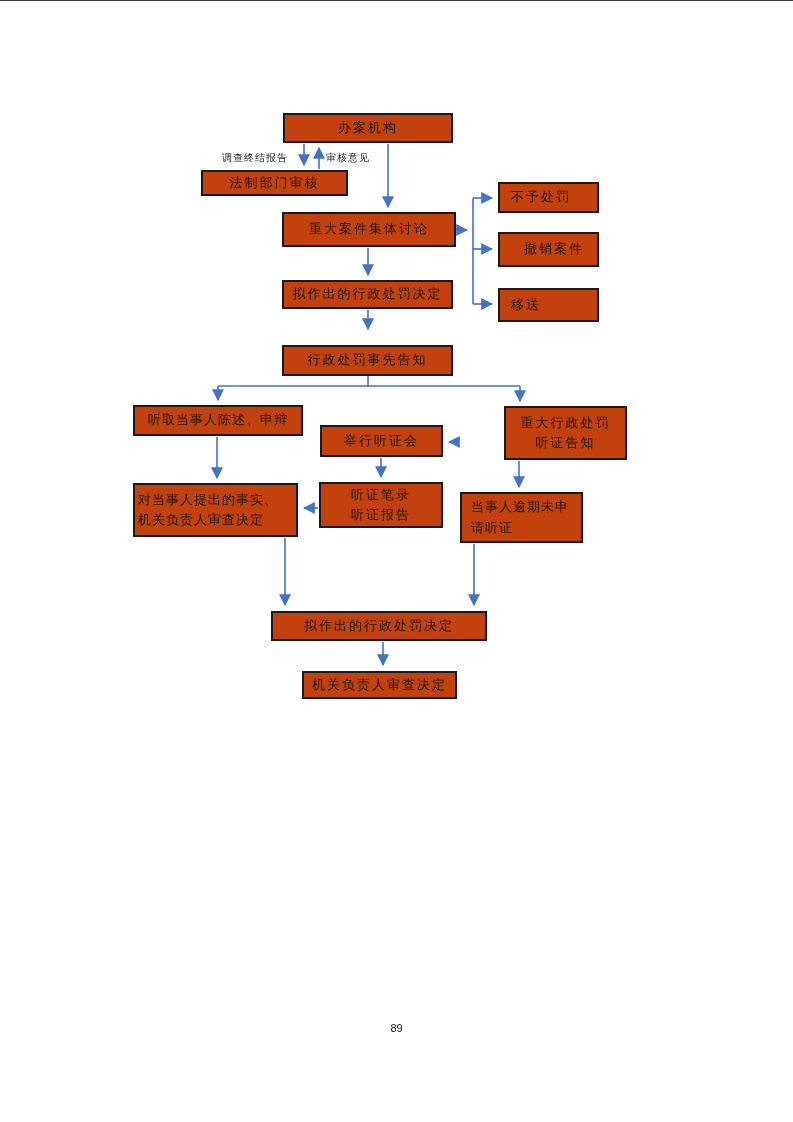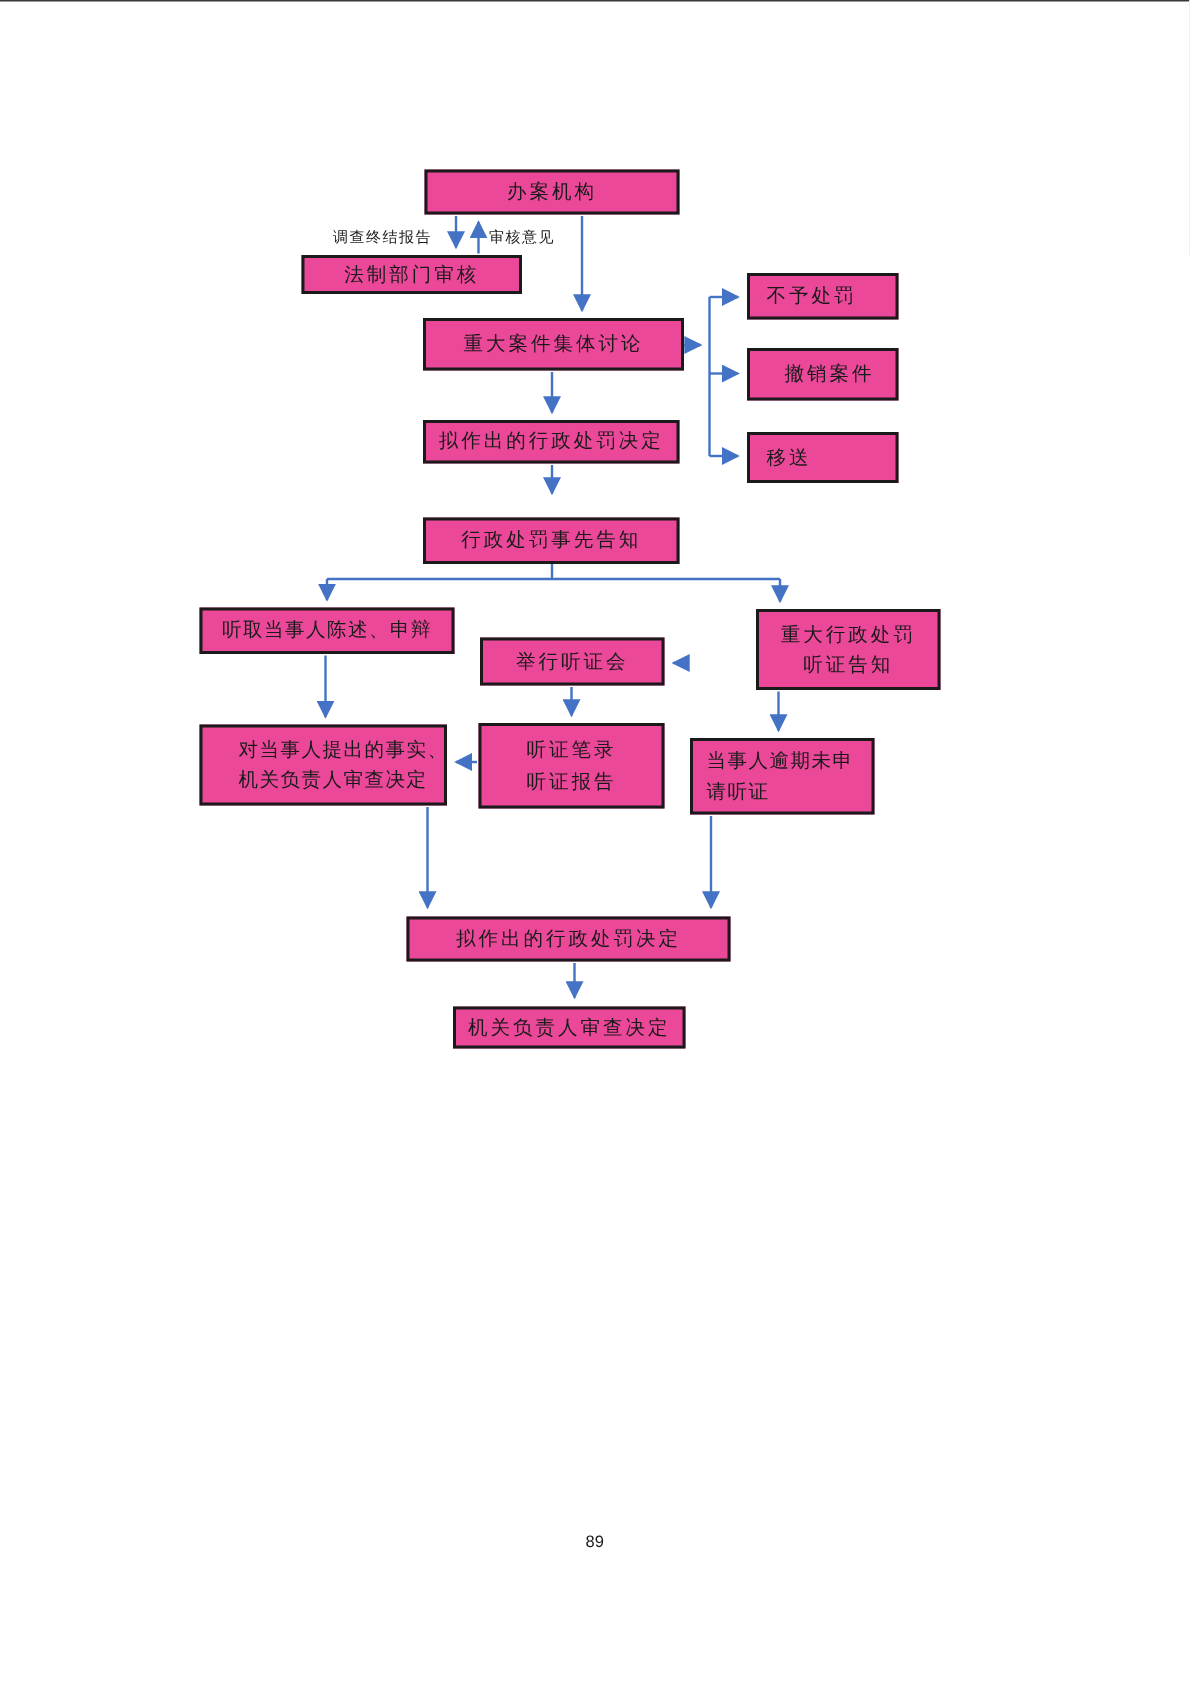--- a/index.html
+++ b/index.html
@@ -15,21 +15,21 @@
   .page-top-rule{
     position:absolute;left:0;top:0;width:793px;height:1px;
     background:#3a3a3a;
   }
   .diagram{position:absolute;left:0;top:0;width:793px;height:760px;}
   svg.connectors{position:absolute;left:0;top:0;}
   .node{
     position:absolute;
     box-sizing:border-box;
     border:2px solid #1a1a1a;
-    background:#ec4899;
+    background:#c2410c;
     display:flex;
     flex-direction:column;
     justify-content:center;
     align-items:center;
     font-size:13px;
     letter-spacing:2px;
     line-height:1.55;
     text-align:center;
     white-space:nowrap;
   }
@@ -103,21 +103,21 @@
     </div>
 
     <div class="node" style="left:282px;top:212px;width:174px;height:35px;">
       <span class="ln">重大案件集体讨论</span>
     </div>
 
     <div class="node align-left" style="left:498px;top:182px;width:101px;height:31px;padding-left:11px;">
       <span class="ln">不予处罚</span>
     </div>
 
-    <div class="node align-left" style="left:498px;top:232px;width:101px;height:35px;padding-left:23px;">
+    <div class="node align-left" style="left:498px;top:232px;width:101px;height:35px;padding-left:11px;align-items:center;">
       <span class="ln">撤销案件</span>
     </div>
 
     <div class="node align-left" style="left:498px;top:288px;width:101px;height:34px;padding-left:11px;">
       <span class="ln">移送</span>
     </div>
 
     <div class="node" style="left:282px;top:280px;width:171px;height:29px;">
       <span class="ln">拟作出的行政处罚决定</span>
     </div>
@@ -132,26 +132,26 @@
 
     <div class="node" style="left:320px;top:425px;width:123px;height:32px;">
       <span class="ln">举行听证会</span>
     </div>
 
     <div class="node" style="left:460px;top:406px;width:123px;height:54px;margin-left:44px;">
       <span class="ln">重大行政处罚</span>
       <span class="ln">听证告知</span>
     </div>
 
-    <div class="node align-left" style="left:133px;top:483px;width:165px;height:54px;padding-left:24px;letter-spacing:1px;">
+    <div class="node align-left" style="left:133px;top:483px;width:165px;height:54px;padding-left:3px;letter-spacing:1px;">
       <span class="ln">对当事人提出的事实、</span>
       <span class="ln">机关负责人审查决定</span>
     </div>
 
-    <div class="node" style="left:319px;top:482px;width:124px;height:57px;">
+    <div class="node" style="left:319px;top:482px;width:124px;height:46px;">
       <span class="ln">听证笔录</span>
       <span class="ln">听证报告</span>
     </div>
 
     <div class="node align-left" style="left:460px;top:492px;width:123px;height:51px;padding-left:9px;letter-spacing:1px;">
       <span class="ln">当事人逾期未申</span>
       <span class="ln">请听证</span>
     </div>
 
     <div class="node" style="left:271px;top:611px;width:216px;height:30px;">

